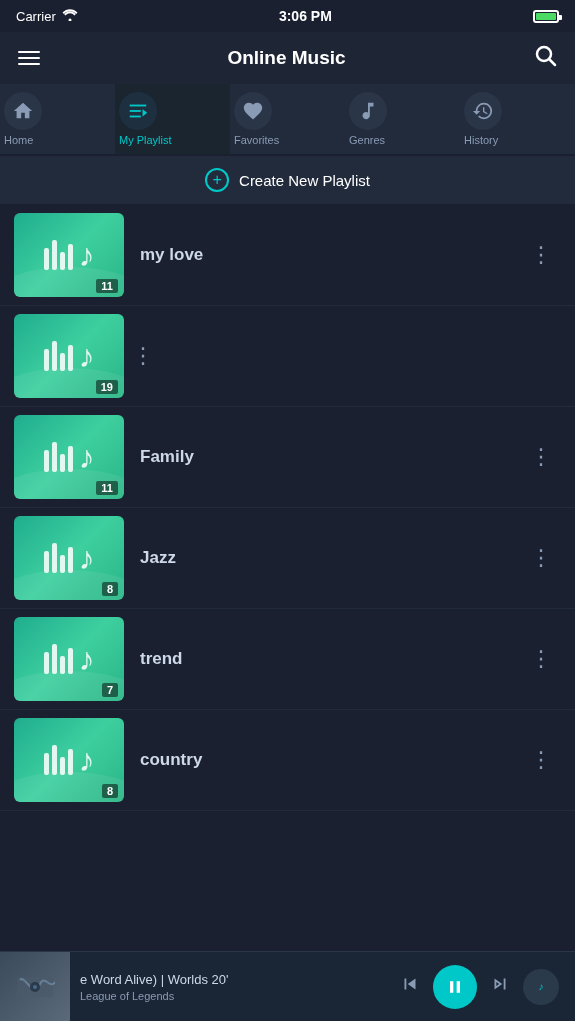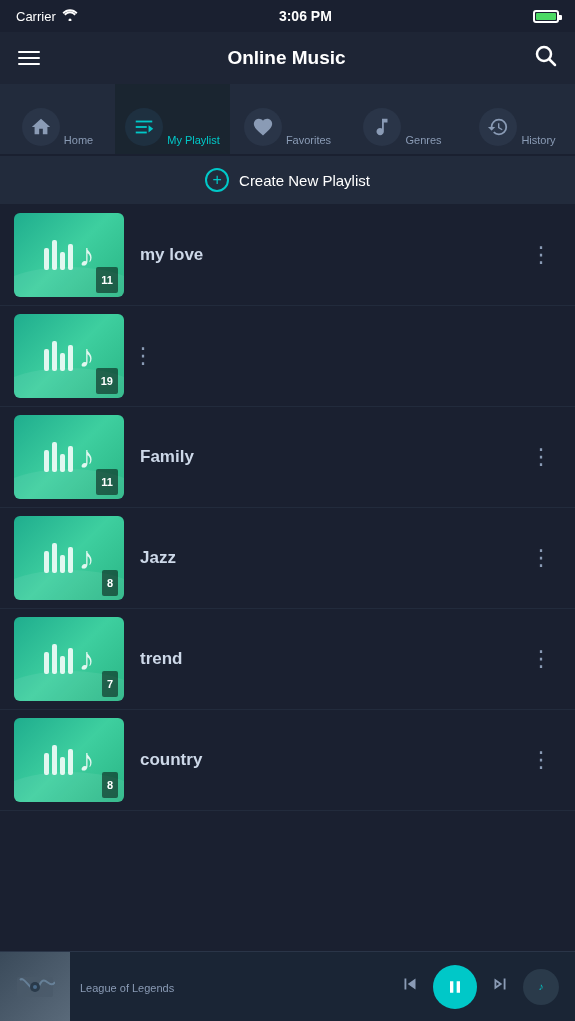--- a/index.html
+++ b/index.html
@@ -54,22 +54,22 @@
     
     .tabs {
       background: #222b3c;
       display: flex;
       border-bottom: 2px solid #1a2030;
       height: 72px;
     }
     .tab {
       flex: 1;
       display: flex;
-      flex-direction: row;
-      align-items: flex-end;
+      flex-direction: column;
+      align-items: flex-start;
       justify-content: center;
       gap: 4px;
       cursor: pointer;
       padding: 8px 4px;
       position: relative;
     }
     .tab.active {
       background: #1a2530;
     }
     .tab .tab-icon {
@@ -129,21 +129,21 @@
     .music-bars {
       display: flex; gap: 3px; align-items: flex-end; margin-right: 6px;
     }
     .music-bars span {
       width: 5px; background: rgba(255,255,255,0.85); border-radius: 2px;
     }
     .count-badge {
       position: absolute; bottom: 4px; right: 6px;
       background: rgba(0,0,0,0.5);
       color: #fff; font-size: 11px;
-      padding: 7px 5px; border-radius: 2px;
+      padding: 1px 5px; border-radius: 2px;
       font-weight: 600;
     }
     
     .thumb-wave {
       position: absolute; bottom: 0; left: 0; right: 0; height: 30px;
       background: rgba(255,255,255,0.07);
       clip-path: ellipse(70% 100% at 50% 100%);
     }
 
     .playlist-info {
@@ -423,20 +423,21 @@
     <div class="np-thumb-img">
       <svg width="40" height="30" viewBox="0 0 40 30" fill="none">
         <rect x="2" y="5" width="36" height="20" rx="2" fill="#4a5a6a" opacity="0.7"></rect>
         <path d="M5 8 C10 2, 18 28, 25 12 C30 2, 35 18, 40 10" stroke="#7a9ab5" stroke-width="2" fill="none" opacity="0.6"></path>
         <circle cx="20" cy="15" r="5" fill="#2a3a4a"></circle>
         <circle cx="20" cy="15" r="2" fill="#4a6a8a"></circle>
       </svg>
     </div>
   </div>
   <div class="np-info">
+    <div class="np-title">e Word Alive) | Worlds 20'</div>
     <div class="np-artist">League of Legends</div>
   </div>
   <div class="np-controls">
     <button class="np-btn">
       <svg width="22" height="22" viewBox="0 0 24 24" fill="#8a9bb5">
         <path d="M6 6h2v12H6zm3.5 6l8.5 6V6z"></path>
       </svg>
     </button>
     <button class="np-play-btn">
       <svg width="20" height="20" viewBox="0 0 24 24" fill="white">

